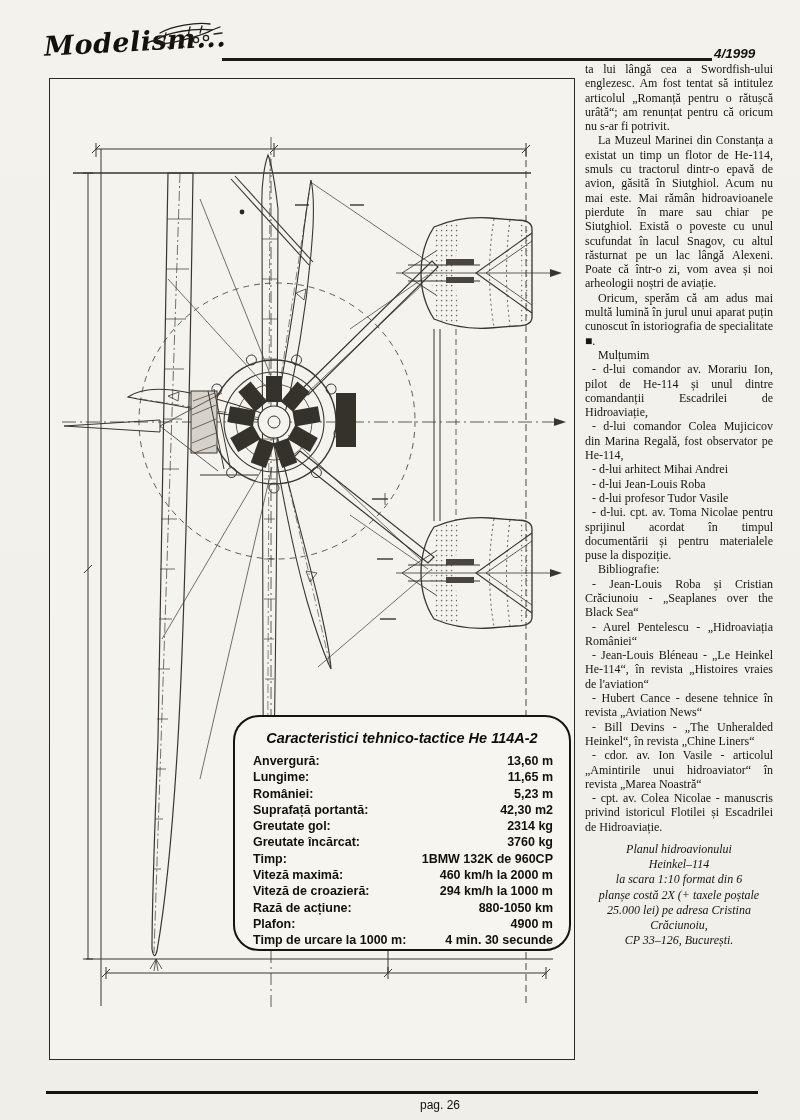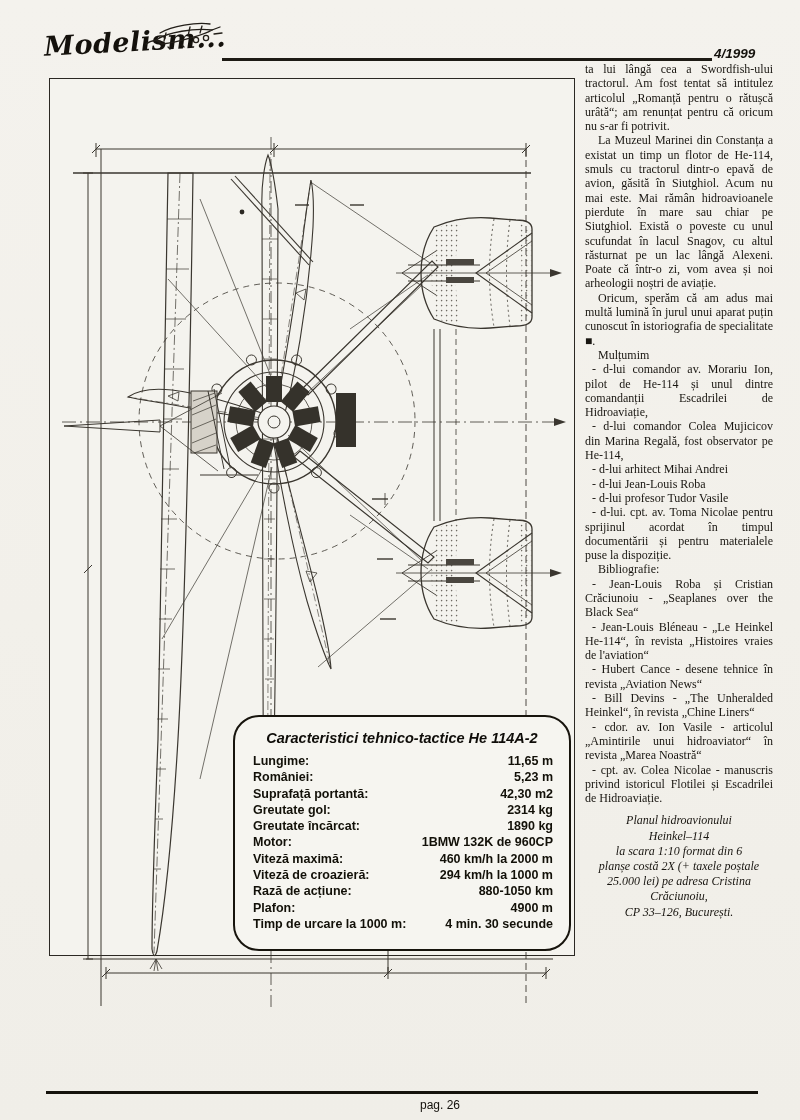--- a/index.html
+++ b/index.html
@@ -9,21 +9,21 @@
         font-family:"Liberation Serif",serif;color:#17140f;}
   
   .logo{position:absolute;left:44px;top:26px;font-family:"DejaVu Serif",serif;
         font-style:italic;font-weight:bold;font-size:27px;letter-spacing:.5px;
         transform:rotate(-3deg);color:#14110c;}
   .doodle{position:absolute;left:138px;top:20px;}
   .header-rule{position:absolute;left:222px;top:58px;width:490px;height:2.5px;background:#1d1a14;}
   .issue{position:absolute;left:714px;top:46px;font-family:"Liberation Sans",sans-serif;
          font-weight:bold;font-size:13.5px;color:#14110c;font-style:italic;}
   
-  .panel{position:absolute;left:49px;top:78px;width:526px;height:878px;box-sizing:border-box;
+  .panel{position:absolute;left:49px;top:78px;width:526px;height:982px;box-sizing:border-box;
          border:1.6px solid #2b2823;background:#f4f3ee;}
   .panel svg{position:absolute;left:0;top:0;}
   
   .specs{position:absolute;left:183px;top:636px;width:338px;height:236px;box-sizing:border-box;
          border:2px solid #17140d;border-radius:26px;background:#f6f5f0;
          font-family:"Liberation Sans",sans-serif;z-index:3;}
   .specs-title{margin:13px 14px 7px;text-align:center;font-size:14.5px;font-style:italic;
          font-weight:bold;color:#0f0d09;}
   .specs-rows{margin:2px 16px 0 18px;}
   .spec-row{display:flex;justify-content:space-between;font-size:12.5px;font-weight:bold;
@@ -283,41 +283,45 @@
         <line x1="335" y1="426" x2="335" y2="414" stroke-width="0.8"></line>
         <circle cx="192" cy="133" r="2.4" fill="#2b2822" stroke="none"></circle>
         <circle cx="190" cy="788" r="2.4" fill="#2b2822" stroke="none"></circle>
       </g>
     </svg>
 
     <div class="specs">
       <div class="specs-title">Caracteristici tehnico-tactice He 114A-2</div>
       <div class="specs-rows">
         <div class="spec-row">
+            <span>Anvergură:</span>
+            <span>13,60 m</span>
+          </div>
+        <div class="spec-row">
             <span>Lungime:</span>
             <span>11,65 m</span>
           </div>
         <div class="spec-row">
             <span>României:</span>
             <span>5,23 m</span>
           </div>
         <div class="spec-row">
             <span>Suprafață portantă:</span>
             <span>42,30 m2</span>
           </div>
         <div class="spec-row">
             <span>Greutate gol:</span>
             <span>2314 kg</span>
           </div>
         <div class="spec-row">
             <span>Greutate încărcat:</span>
-            <span>1890 kg</span>
-          </div>
-        <div class="spec-row">
-            <span>Motor:</span>
+            <span>3760 kg</span>
+          </div>
+        <div class="spec-row">
+            <span>Timp:</span>
             <span>1BMW 132K de 960CP</span>
           </div>
         <div class="spec-row">
             <span>Viteză maximă:</span>
             <span>460 km/h la 2000 m</span>
           </div>
         <div class="spec-row">
             <span>Viteză de croazieră:</span>
             <span>294 km/h la 1000 m</span>
           </div>
@@ -331,34 +335,35 @@
           </div>
         <div class="spec-row">
             <span>Timp de urcare la 1000 m:</span>
             <span>4 min. 30 secunde</span>
           </div>
       </div>
     </div>
   </div>
 
   <div class="col">
-    <p>ta lui lângă cea a Swordfish-ului tractorul. Am fost tentat să intitulez articolul „Romanță pentru o rătușcă urâtă“; am renunțat pentru că oricum nu s-ar fi potrivit.</p>
+    <p>ta lui lângă cea a Swordfish-ului englezesc. Am fost tentat să intitulez articolul „Romanță pentru o rătușcă urâtă“; am renunțat pentru că oricum nu s-ar fi potrivit.</p>
     <p class="ind">La Muzeul Marinei din Constanța a existat un timp un flotor de He-114, smuls cu tractorul dintr-o epavă de avion, găsită în Siutghiol. Acum nu mai este. Mai rămân hidroavioanele pierdute în mare sau chiar pe Siutghiol. Există o poveste cu unul scufundat în lacul Snagov, cu altul răsturnat pe un lac lângă Alexeni. Poate că într-o zi, vom avea și noi arheologii noștri de aviație.</p>
     <p class="ind">Oricum, sperăm că am adus mai multă lumină în jurul unui aparat puțin cunoscut în istoriografia de specialitate ■.</p>
 
     <p class="subhead">Mulțumim</p>
     <p class="item">- d-lui comandor av. Morariu Ion, pilot de He-114 și unul dintre comandanții Escadrilei de Hidroaviație,</p>
     <p class="item">- d-lui comandor Colea Mujicicov din Marina Regală, fost observator pe He-114,</p>
     <p class="item">- d-lui arhitect Mihai Andrei</p>
     <p class="item">- d-lui Jean-Louis Roba</p>
     <p class="item">- d-lui profesor Tudor Vasile</p>
     <p class="item">- d-lui. cpt. av. Toma Nicolae pentru sprijinul acordat în timpul documentării și pentru materialele puse la dispoziție.</p>
 
     <p class="subhead">Bibliografie:</p>
     <p class="item">- Jean-Louis Roba și Cristian Crăciunoiu - „Seaplanes over the Black Sea“</p>
+    <p class="item">- Aurel Pentelescu - „Hidroaviația României“</p>
     <p class="item">- Jean-Louis Bléneau - „Le Heinkel He-114“, în revista „Histoires vraies de l'aviation“</p>
     <p class="item">- Hubert Cance - desene tehnice în revista „Aviation News“</p>
     <p class="item">- Bill Devins - „The Unheralded Heinkel“, în revista „Chine Liners“</p>
     <p class="item">- cdor. av. Ion Vasile - articolul „Amintirile unui hidroaviator“ în revista „Marea Noastră“</p>
     <p class="item">- cpt. av. Colea Nicolae - manuscris privind istoricul Flotilei și Escadrilei de Hidroaviație.</p>
 
     <div class="note">
       <div>Planul hidroavionului</div>
       <div>Heinkel–114</div>
       <div>la scara 1:10 format din 6</div>

